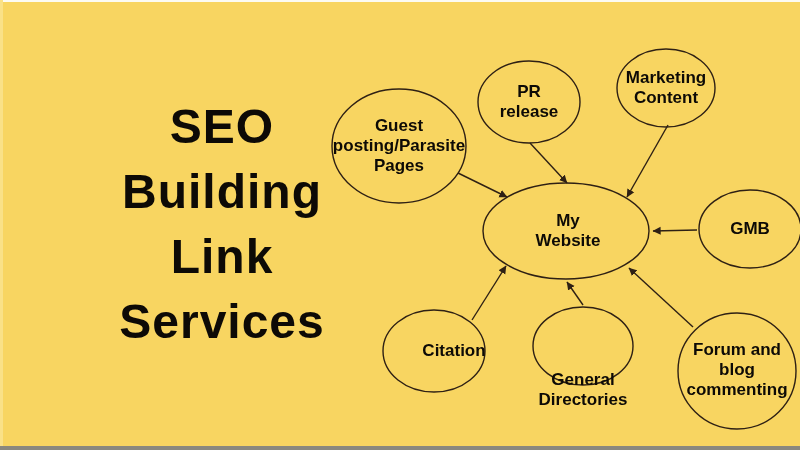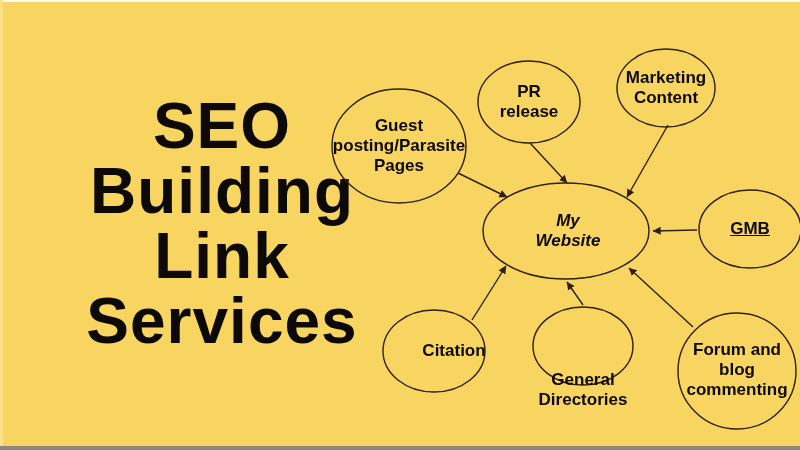--- a/index.html
+++ b/index.html
@@ -18,21 +18,21 @@
   .edge{position:absolute;pointer-events:none;}
   .edge.top{left:0;top:0;width:800px;height:2px;background:#FCFBF3;}
   .edge.left{left:0;top:0;width:3px;height:450px;background:#FAE187;}
   .edge.bottom{left:0;top:446px;width:800px;height:4px;background:#8A887E;}
 
   .title{
     position:absolute;
     left:52px;top:94px;width:340px;
     text-align:center;
     font-weight:bold;
-    font-size:64px;
+    font-size:48px;
     line-height:65px;
     letter-spacing:1px;
     color:var(--text,#0D0A06);
   }
   .title span{display:block;}
 
   svg.diagram{position:absolute;left:0;top:0;width:800px;height:450px;}
   .shape{fill:none;stroke:var(--stroke,#2E2014);stroke-width:1.4;}
   .link{stroke:var(--stroke,#2E2014);stroke-width:1.4;}
   #ah path{fill:var(--stroke,#2E2014);}
@@ -100,37 +100,37 @@
   <div class="node-label" style="left:529px;top:102px;">
     <span>PR</span>
     <span>release</span>
   </div>
 
   <div class="node-label" style="left:666px;top:88px;">
     <span>Marketing</span>
     <span>Content</span>
   </div>
 
-  <div class="node-label" style="left:750px;top:229px;text-decoration:underline;">
+  <div class="node-label" style="left:750px;top:229px;">
     <span>GMB</span>
   </div>
 
   <div class="node-label" style="left:434px;top:351px;margin-left:20px;">
     <span>Citation</span>
   </div>
 
   <div class="node-label" style="left:583px;top:346px;margin-top:44px;">
     <span>General</span>
     <span>Directories</span>
   </div>
 
   <div class="node-label" style="left:737px;top:370px;">
     <span>Forum and</span>
     <span>blog</span>
     <span>commenting</span>
   </div>
 
-  <div class="node-label" style="left:568px;top:231px;font-style:italic;">
+  <div class="node-label" style="left:568px;top:231px;">
     <span>My</span>
     <span>Website</span>
   </div>
 
 </div>
 
 </body></html>

